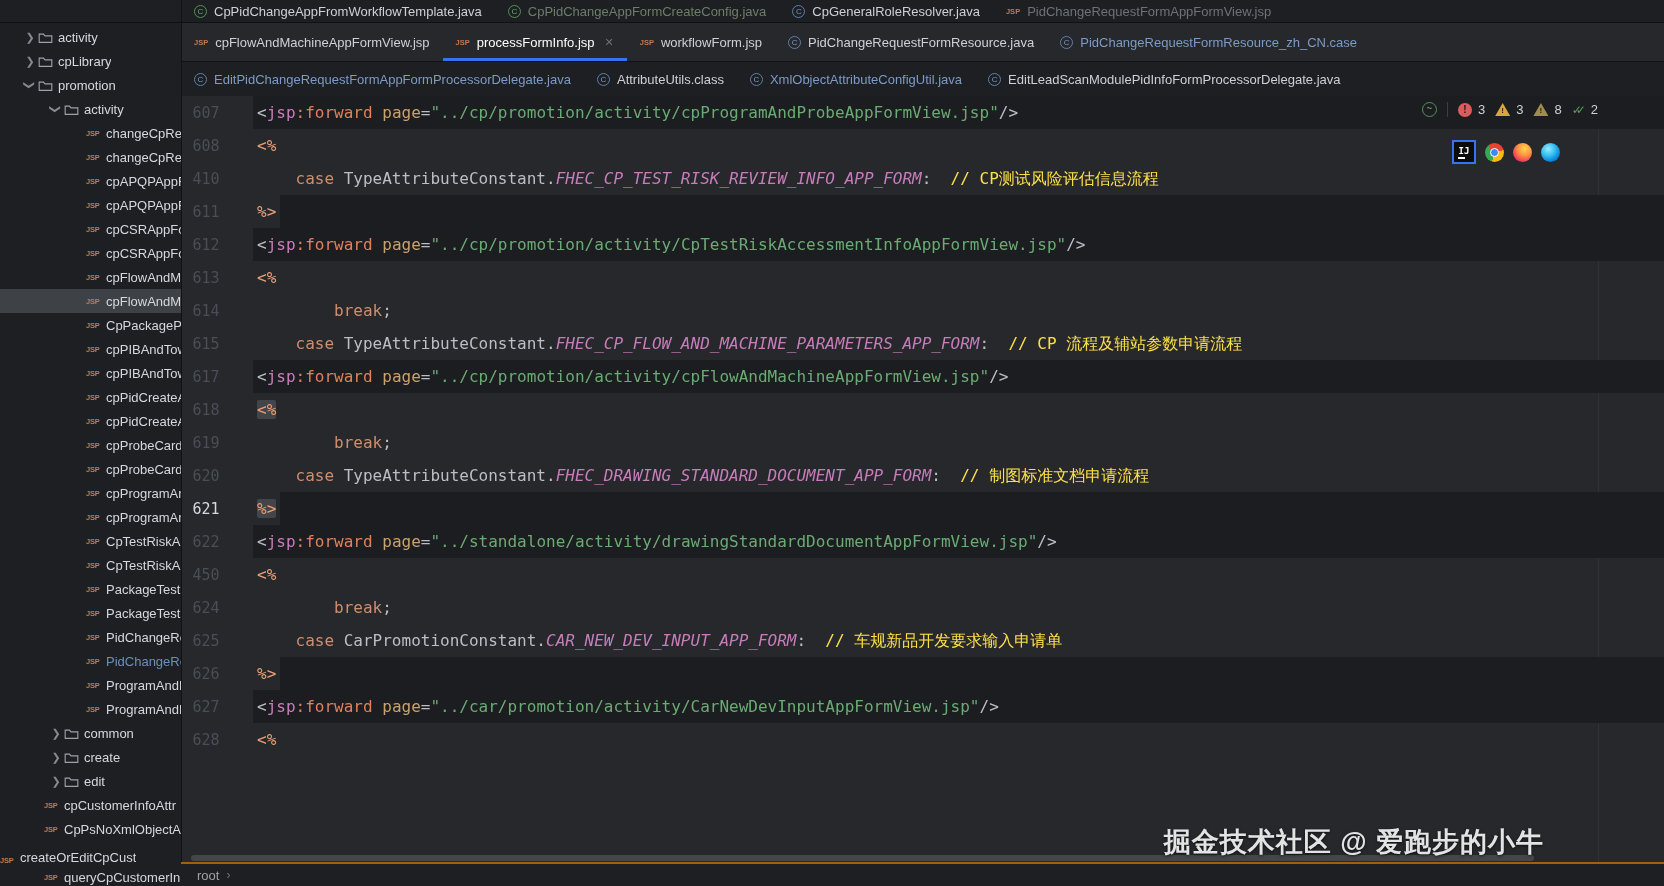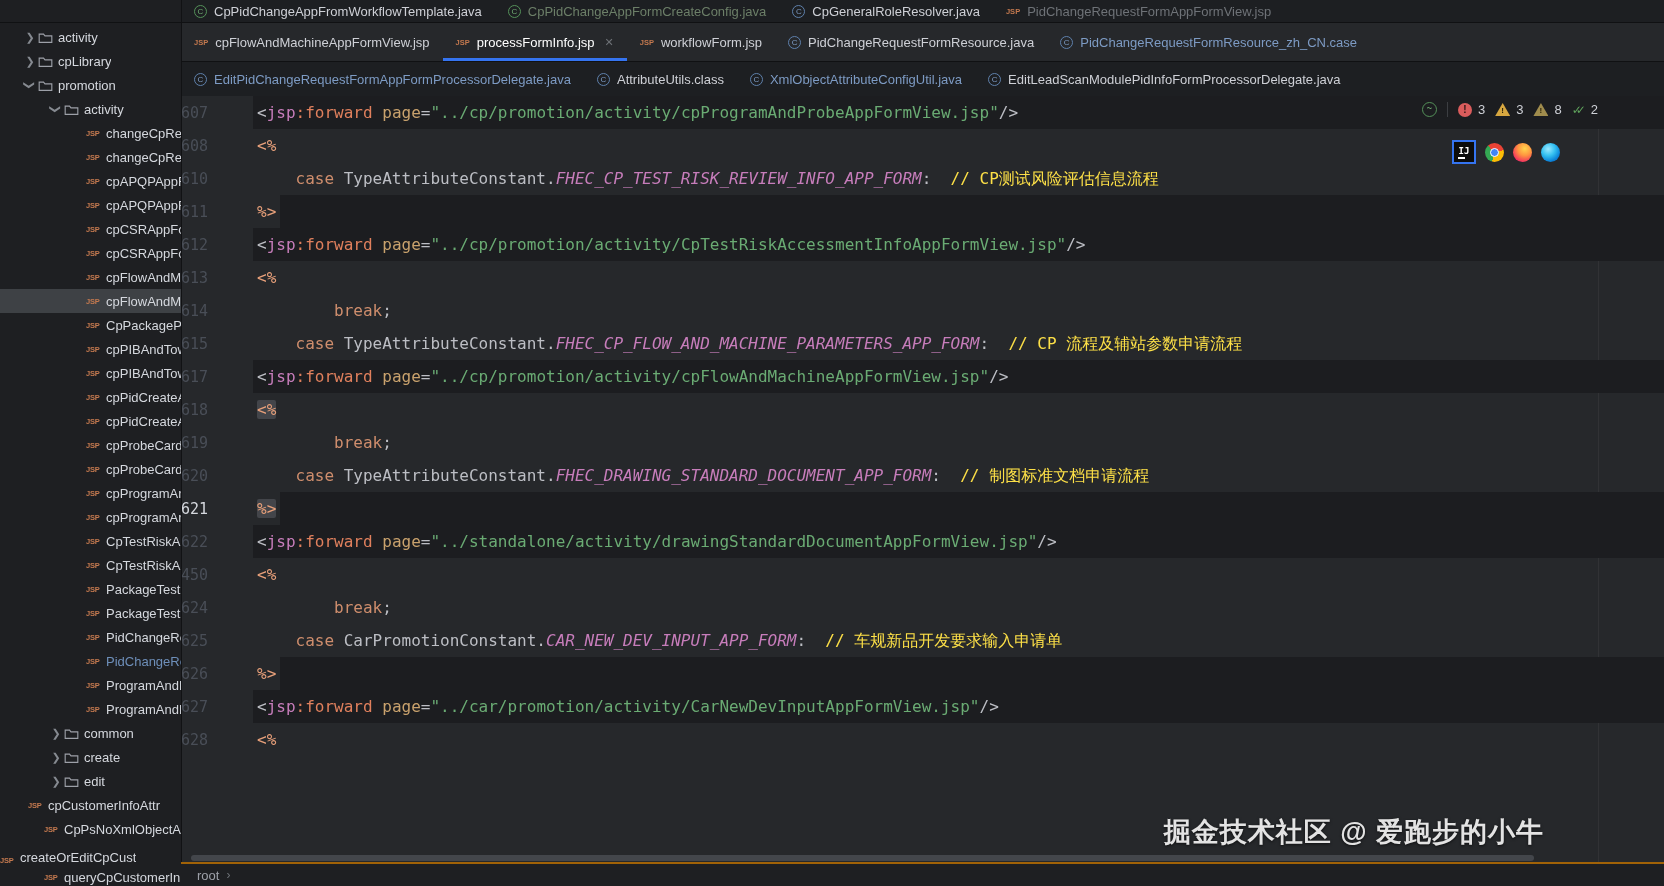--- a/index.html
+++ b/index.html
@@ -45,21 +45,21 @@
   .tjsp::before{content:"JSP";}
 
   
   .editor{position:absolute;left:181px;top:96px;right:0;bottom:22px;background:#26282B;overflow:hidden;}
   .margin-guide{position:absolute;left:1417px;top:0;bottom:0;width:1px;background:rgba(255,255,255,.05);}
   .line{position:relative;height:33px;line-height:33px;white-space:pre;
         font-family:"DejaVu Sans Mono","Liberation Mono",monospace;font-size:16px;}
   .band{position:absolute;top:0;bottom:0;right:0;background:#1C1D20;z-index:0;}
   .band.full{left:72px;}
   .band.after{left:99px;}
-  .ln{position:relative;z-index:1;display:inline-block;width:50px;text-align:left;color:#494E57;
+  .ln{position:relative;z-index:1;display:inline-block;width:50px;text-align:center;color:#494E57;
       font-size:15px;margin-right:26px;}
   .line.cur .ln{color:#D5D8DE;}
   .code{position:relative;z-index:1;}
   .t-p{color:#BCBEC4;}
   .t-ns{color:#C77DBB;}
   .t-tag{color:#E0805D;}
   .t-at{color:#C9A26D;}
   .t-s{color:#6AAB73;}
   .t-k{color:#CF8E6D;}
   .t-cl{color:#BCBEC4;}
@@ -97,21 +97,21 @@
   .b-firefox{background:radial-gradient(circle at 62% 30%,#FFD54D 0%,#FF9640 38%,#F33B5B 72%,#B5007F 100%);}
   .b-edge{background:radial-gradient(circle at 38% 32%,#9CE8FF 0%,#35C1F1 38%,#0B82D8 70%,#0A57A8 100%);}
 
   
   .hscroll{position:absolute;left:10px;right:130px;bottom:3px;height:6px;border-radius:3px;
            background:#4B4E54;opacity:.8;z-index:4;}
   .breadcrumbs{position:absolute;left:181px;right:0;bottom:0;height:22px;background:#1E1F22;
                border-top:2px solid #a16207;display:flex;align-items:center;padding-left:16px;
                font-size:13px;color:#9DA0A8;z-index:6;}
   .bc-chev{color:#6E7277;margin-left:7px;font-size:12px;}
-  .watermark{position:absolute;right:120px;bottom:36px;z-index:9;font-size:27px;font-weight:700;
+  .watermark{position:absolute;right:120px;bottom:26px;z-index:9;font-size:27px;font-weight:700;
              color:#E3E3E3;text-shadow:0 1px 3px rgba(0,0,0,.65);letter-spacing:1px;}
 </style>
 </head>
 <body>
 
 <div class="app">
 
   <aside class="sidebar">
     <div class="tree" id="tree">
         <div class="tree-item" style="padding-left: 22px;">
@@ -270,21 +270,21 @@
         </div>
         <div class="tree-item" style="padding-left: 48px;">
           <span class="chev">❯</span>
           <span class="foldico">
             <svg width="15" height="13" viewBox="0 0 16 14">
               <path d="M1.2 4 v8.3 h13.6 v-7 H7.4 L5.9 3.4 H1.2 z" stroke="#9DA0A8" stroke-width="1.2" fill="none"></path>
             </svg>
           </span>
           <span class="tree-label">edit</span>
         </div>
-        <div class="tree-item" style="padding-left: 28px;">
+        <div class="tree-item" style="padding-left: 44px;">
           <span class="jspico"></span>
           <span class="tree-label">cpCustomerInfoAttr</span>
         </div>
         <div class="tree-item" style="padding-left: 44px;">
           <span class="jspico"></span>
           <span class="tree-label">CpPsNoXmlObjectAt</span>
         </div>
         <div class="tree-item" style=" align-items: flex-end;">
           <span class="jspico"></span>
           <span class="tree-label">createOrEditCpCust</span>
@@ -357,21 +357,21 @@
         <span class="cicon blue">C</span>
         <span class="lbl c-normal">EditLeadScanModulePidInfoFormProcessorDelegate.java</span>
       </div>
     </div>
 
   <div class="editor">
     <div class="margin-guide"></div>
     <div id="lines">
         <div class="line"><div class="band full"></div><span class="ln">607</span><span class="code"><span class="t-p">&lt;</span><span class="t-ns">jsp</span><span class="t-tag">:forward</span><span class="t-w"> </span><span class="t-at">page</span><span class="t-p">=</span><span class="t-s">"../cp/promotion/activity/cpProgramAndProbeAppFormView.jsp"</span><span class="t-p">/&gt;</span></span></div>
         <div class="line"><span class="ln">608</span><span class="code"><span class="t-sc">&lt;%</span></span></div>
-        <div class="line"><span class="ln">610</span><span class="code"><span class="t-w">    </span><span class="t-k">case</span><span class="t-w"> </span><span class="t-cl">TypeAttributeConstant</span><span class="t-p">.</span><span class="t-co">FHEC_CP_TEST_RISK_REVIEW_INFO_APP_FORM</span><span class="t-p">:</span><span class="t-w">  </span><span class="t-cm">// CP测试风险评估信息流程</span></span></div>
+        <div class="line"><span class="ln">410</span><span class="code"><span class="t-w">    </span><span class="t-k">case</span><span class="t-w"> </span><span class="t-cl">TypeAttributeConstant</span><span class="t-p">.</span><span class="t-co">FHEC_CP_TEST_RISK_REVIEW_INFO_APP_FORM</span><span class="t-p">:</span><span class="t-w">  </span><span class="t-cm">// CP测试风险评估信息流程</span></span></div>
         <div class="line"><div class="band after"></div><span class="ln">611</span><span class="code"><span class="t-sc">%&gt;</span></span></div>
         <div class="line"><div class="band full"></div><span class="ln">612</span><span class="code"><span class="t-p">&lt;</span><span class="t-ns">jsp</span><span class="t-tag">:forward</span><span class="t-w"> </span><span class="t-at">page</span><span class="t-p">=</span><span class="t-s">"../cp/promotion/activity/CpTestRiskAccessmentInfoAppFormView.jsp"</span><span class="t-p">/&gt;</span></span></div>
         <div class="line"><span class="ln">613</span><span class="code"><span class="t-sc">&lt;%</span></span></div>
         <div class="line"><span class="ln">614</span><span class="code"><span class="t-w">        </span><span class="t-k">break</span><span class="t-p">;</span></span></div>
         <div class="line"><span class="ln">615</span><span class="code"><span class="t-w">    </span><span class="t-k">case</span><span class="t-w"> </span><span class="t-cl">TypeAttributeConstant</span><span class="t-p">.</span><span class="t-co">FHEC_CP_FLOW_AND_MACHINE_PARAMETERS_APP_FORM</span><span class="t-p">:</span><span class="t-w">  </span><span class="t-cm">// CP 流程及辅站参数申请流程</span></span></div>
         <div class="line"><div class="band full"></div><span class="ln">617</span><span class="code"><span class="t-p">&lt;</span><span class="t-ns">jsp</span><span class="t-tag">:forward</span><span class="t-w"> </span><span class="t-at">page</span><span class="t-p">=</span><span class="t-s">"../cp/promotion/activity/cpFlowAndMachineAppFormView.jsp"</span><span class="t-p">/&gt;</span></span></div>
         <div class="line"><span class="ln">618</span><span class="code"><span class="t-sc boxed">&lt;%</span></span></div>
         <div class="line"><span class="ln">619</span><span class="code"><span class="t-w">        </span><span class="t-k">break</span><span class="t-p">;</span></span></div>
         <div class="line"><span class="ln">620</span><span class="code"><span class="t-w">    </span><span class="t-k">case</span><span class="t-w"> </span><span class="t-cl">TypeAttributeConstant</span><span class="t-p">.</span><span class="t-co">FHEC_DRAWING_STANDARD_DOCUMENT_APP_FORM</span><span class="t-p">:</span><span class="t-w">  </span><span class="t-cm">// 制图标准文档申请流程</span></span></div>
         <div class="line cur"><div class="band after"></div><span class="ln">621</span><span class="code"><span class="t-sc boxed">%&gt;</span></span></div>

